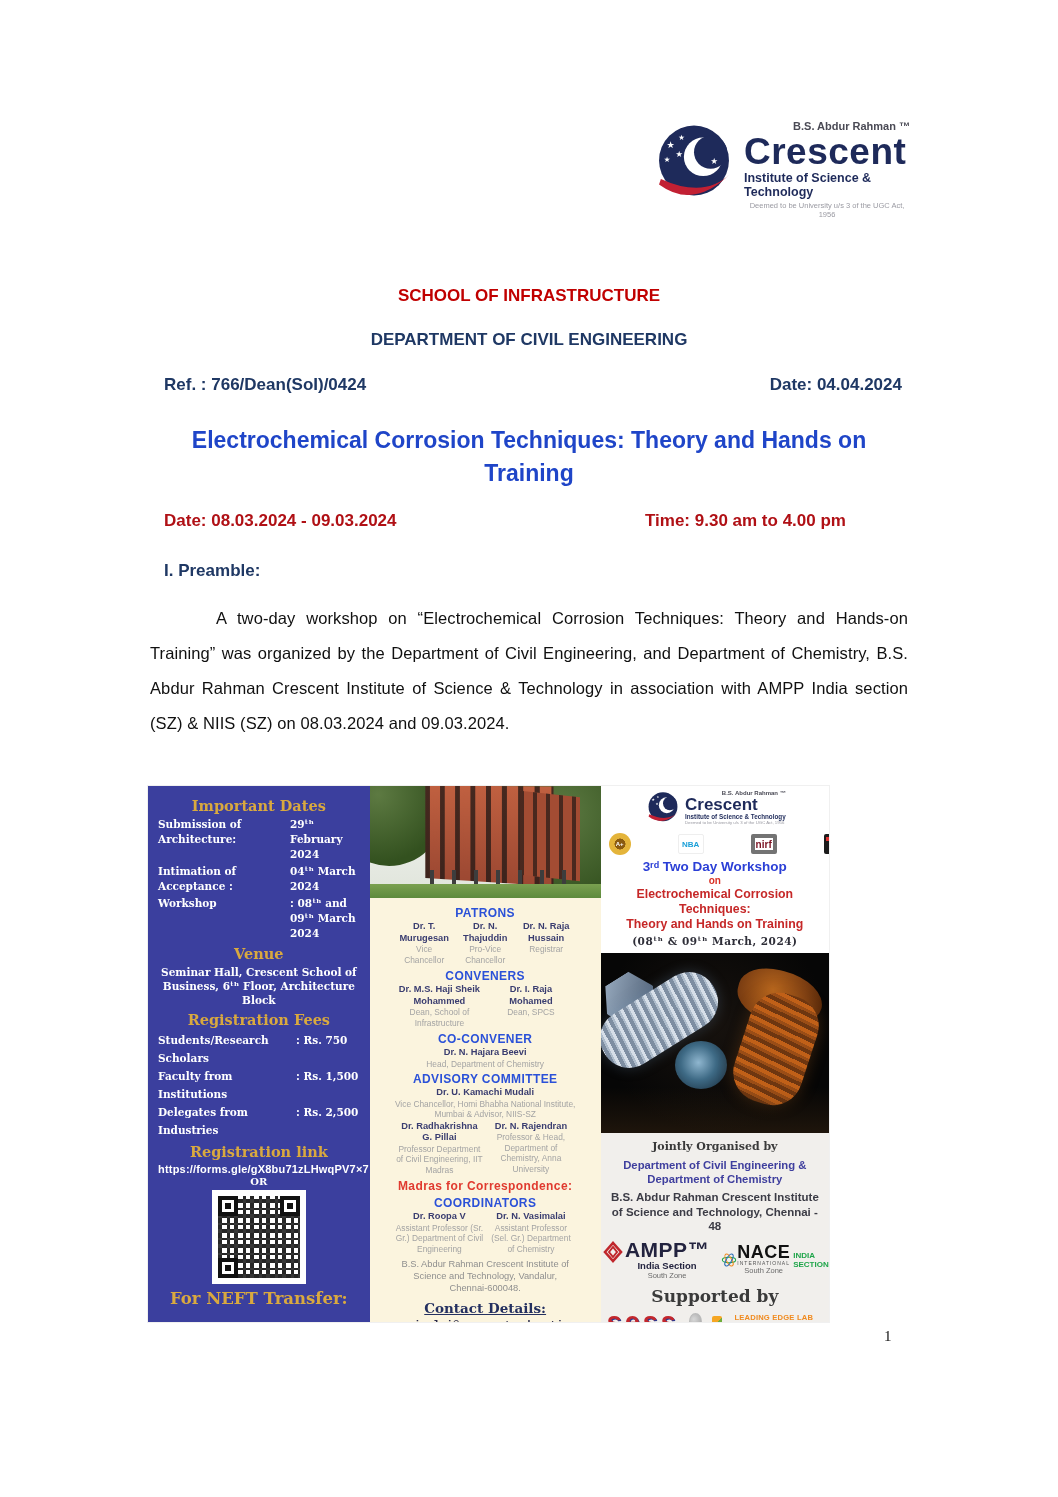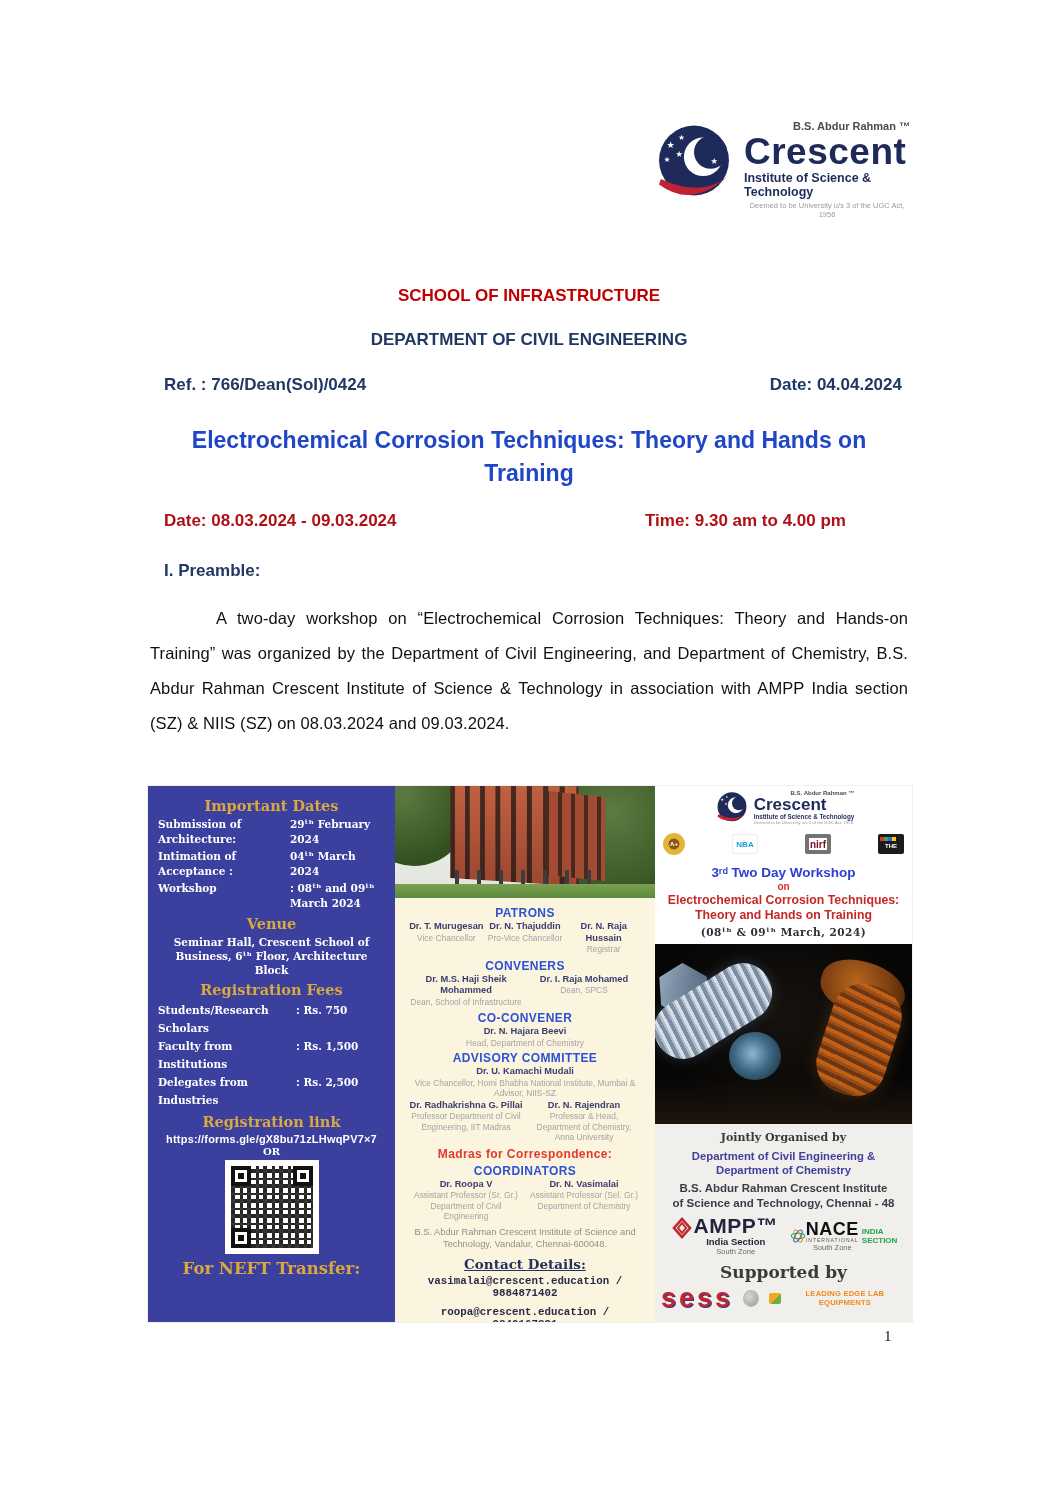--- a/index.html
+++ b/index.html
@@ -24,21 +24,21 @@
   .ref-row .ref  { position:absolute; left:14px; }
   .ref-row .date { position:absolute; right:6px; }
   .h-title  { top:424px; text-align:center; font-size:23px; font-weight:bold; color:#1f45c8; line-height:33px; padding:0 10px; }
   .evt-row  { top:511px; font-size:17px; font-weight:bold; color:#b01015; height:22px; }
   .evt-row .ed { position:absolute; left:14px; }
   .evt-row .et { position:absolute; left:495px; }
   .h-preamble { top:561px; font-size:17px; font-weight:bold; color:#1f3864; padding-left:14px; }
   .paragraph { top:601px; font-size:16.5px; color:#101010; line-height:35px; text-align:justify; text-indent:66px; letter-spacing:.1px; }
 
   
-  .poster { position:absolute; left:148px; top:786px; width:764px; height:536px; display:flex; box-shadow:0 0 0 1px rgba(0,0,0,.06); }
+  .poster { position:absolute; left:148px; top:786px; width:681px; height:536px; display:flex; box-shadow:0 0 0 1px rgba(0,0,0,.06); }
 
   
   .col-left { width:247px; background:#3b3f9e; color:#ffffff; font-family:"DejaVu Serif","DejaVu Sans",serif; padding:7px 10px 6px; overflow:hidden; }
   .gold { color:#d9a93f; font-size:14.5px; font-weight:bold; text-align:center; margin:4px 0 3px; }
   .ld-row, .fee-row, .neft-row { display:flex; font-weight:bold; }
   .ld-row { font-size:10.5px; line-height:15px; margin-bottom:2px; }
   .ld-l { width:132px; flex:0 0 auto; }
   .ld-v { flex:1; }
   .venue { font-size:10.5px; font-weight:bold; text-align:center; line-height:14px; margin-bottom:2px; }
   .fee-row { font-size:10.5px; line-height:18px; }
@@ -63,42 +63,42 @@
   .tree { position:absolute; border-radius:50%; background:radial-gradient(circle at 40% 35%, #5d7a42, #33511f 70%); }
   .tree.tl { left:-36px; top:-30px; width:110px; height:110px; }
   .tree.tr { right:-48px; top:-26px; width:150px; height:150px; }
   .tree.tr2 { right:40px; top:-40px; width:90px; height:80px; opacity:.9; }
   .building { position:absolute; left:52px; top:0; width:130px; height:96px; background:#b2543a; transform:perspective(300px) rotateY(-10deg) skewY(2deg);
     background-image:repeating-linear-gradient(90deg, rgba(35,25,22,.78) 0 5px, rgba(0,0,0,0) 5px 16px), linear-gradient(#c06040, #9c4832); }
   .building-wing { position:absolute; left:150px; top:8px; width:60px; height:84px; background:#a34c33;
     background-image:repeating-linear-gradient(90deg, rgba(35,25,22,.7) 0 4px, rgba(0,0,0,0) 4px 13px); transform:skewY(6deg); }
   .pilotis { position:absolute; left:60px; top:84px; width:150px; height:22px; background:repeating-linear-gradient(90deg,#3d3d3d 0 4px,transparent 4px 22px); }
   .grass { position:absolute; left:0; bottom:0; width:100%; height:14px; background:linear-gradient(#7aa050,#5d8a3c); }
-  .mid-body { padding:5px 12px 4px; text-align:center; }
+  .mid-body { padding:5px 24px 4px; text-align:center; }
   .sec-h { color:#2b51d8; font-weight:bold; font-size:12px; letter-spacing:.4px; margin:3px 0 1px; }
   .sec-h.red { color:#e03a2f; font-size:12px; }
   .p-grid { display:flex; justify-content:space-between; }
   .p-grid > .person { flex:1; padding:0 2px; }
   .person { margin-bottom:1px; }
   .p-name { color:#3a3d70; font-weight:bold; font-size:9.3px; line-height:11.5px; }
   .p-role { color:#a4a4a4; font-size:8.4px; line-height:10.5px; }
   .mid-address { color:#8f8f8f; font-size:9.3px; line-height:12px; margin-top:3px; }
   .contact-h { font-family:"DejaVu Serif",serif; color:#243060; font-weight:bold; font-size:13.5px; text-decoration:underline; margin:6px 0 3px; }
   .contact-line { font-family:Liberation Mono, monospace; color:#2a2a4a; font-weight:bold; font-size:10.8px; margin-bottom:7px; }
 
   
   .col-right { width:257px; background:#f1efec; display:flex; flex-direction:column; overflow:hidden; }
   .r-card { background:#ffffff; padding:4px 6px 6px; flex:0 0 auto; text-align:center; }
   .r-logo { display:flex; justify-content:center; align-items:flex-start; }
   .r-logo .logo-text { margin-left:3px; flex:0 0 auto; text-align:left; }
   .r-brand-small { font-size:6px; font-weight:bold; color:#4a4a55; text-align:right; }
   .r-brand { font-size:17px; font-weight:bold; color:#1e2a5a; line-height:1; }
   .r-subtitle { font-size:6.3px; font-weight:bold; color:#1e2a5a; }
   .r-tagline { font-size:4.3px; color:#9a9aa2; }
-  .badges { display:flex; justify-content:space-between; align-items:center; margin:5px 2px 10px;gap:47px; }
+  .badges { display:flex; justify-content:space-between; align-items:center; margin:5px 2px 4px;gap:47px; }
   .badge { height:20px; min-width:26px; border-radius:2px; display:flex; align-items:center; justify-content:center; font-size:8px; font-weight:bold; }
   .b1 { background:radial-gradient(circle,#8a5a10 35%,#e4b43a 36%); color:#fff; width:22px; min-width:22px; border-radius:50%; height:22px; font-size:6px; }
   .b2 { background:#fff; color:#1a9fd8; border:1px solid #eee; }
   .b3 { background:#fff; color:#7a1020; border:4px solid #737373; font-size:10px; }
   .b4 { background:#1b1b1b; color:#fff; font-size:6px; background-image:linear-gradient(90deg,#d33 0 4px,#3a6 4px 8px,#36c 8px 12px,#fc0 12px 16px); background-repeat:no-repeat; background-position:2px 3px; background-size:16px 4px; padding-top:4px; }
   .b5 { background:#f5c531; color:#222; font-size:5.5px; }
   .b6 { background:#18306e; color:#fff; font-size:5.5px; }
   .b7 { background:#efe8d4; color:#a98a3a; font-size:5.5px; }
   .r-work-no { color:#2b3fd6; font-weight:bold; font-size:13.5px; margin-top:3px; }
   .r-on { color:#d93025; font-weight:bold; font-size:10px; line-height:13px; }

